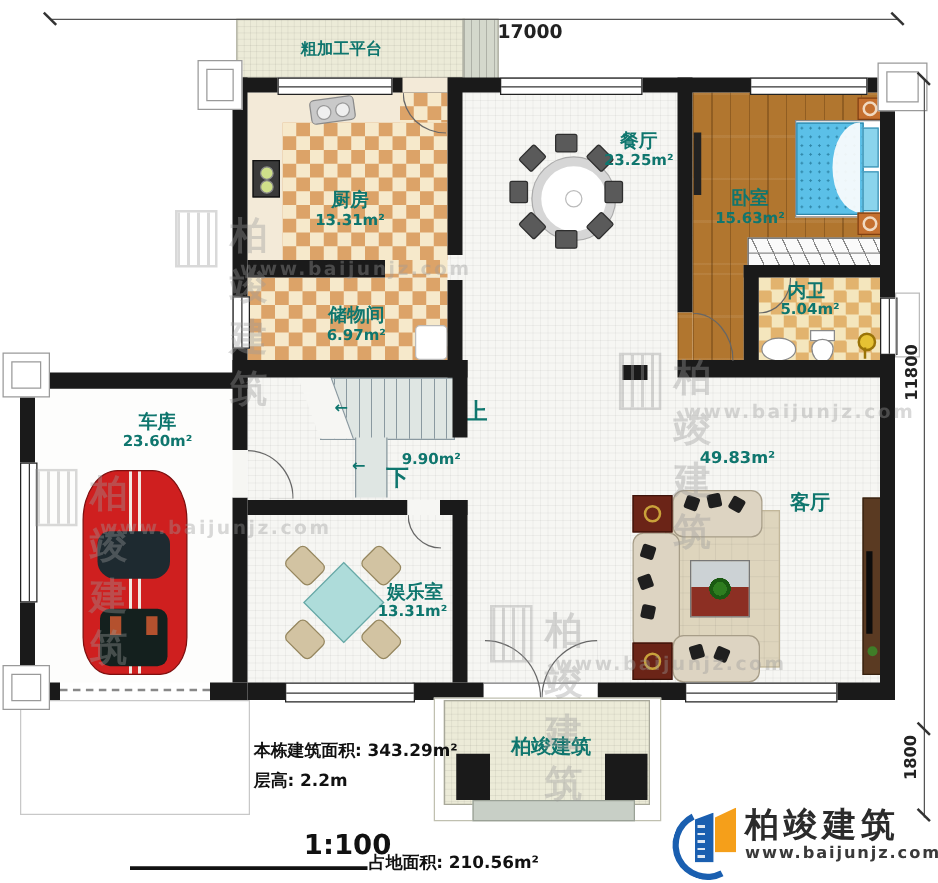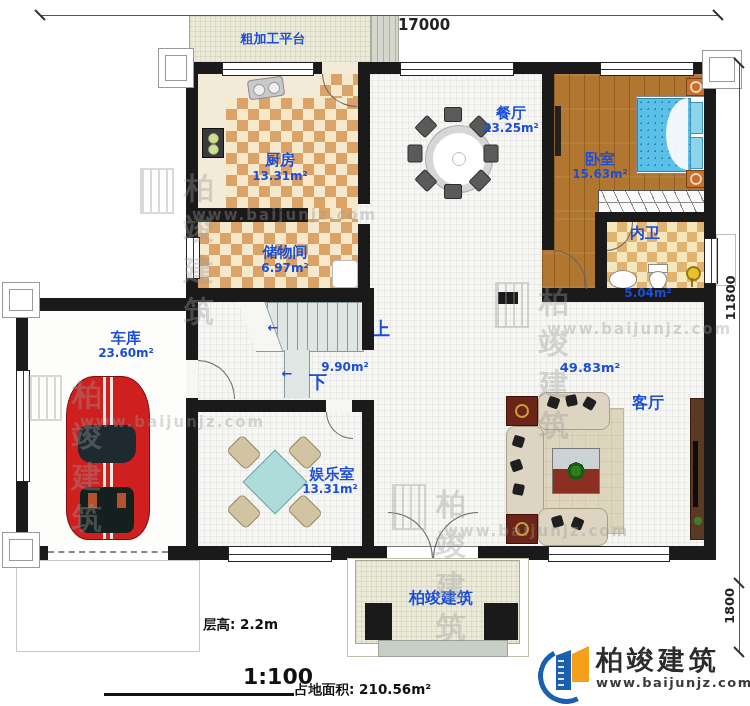--- a/index.html
+++ b/index.html
@@ -1,20 +1,20 @@
 <!DOCTYPE html>
 <html><head>
 <meta charset="utf-8">
 <style>
   html,body{margin:0;padding:0;background:#fff;}
   #plan{position:relative;width:750px;height:706px;background:#fff;overflow:hidden;
         font-family:"DejaVu Sans",sans-serif;}
   .abs{position:absolute;}
   .wall{position:absolute;background:#1a1a1a;}
-  .lbl{position:absolute;font-weight:bold;color:#1d4ed8;white-space:nowrap;
+  .lbl{position:absolute;font-weight:bold;color:#0f766e;white-space:nowrap;
        transform:translate(-50%,-50%);text-align:center;}
   .rname{font-size:15px;}
   .rarea{font-size:12px;}
   .gridfloor{background-color:#f6f6f3;
     background-image:linear-gradient(rgba(0,0,0,.045) 1px,transparent 1px),
                      linear-gradient(90deg,rgba(0,0,0,.045) 1px,transparent 1px);
     background-size:6px 6px;}
   .outgrid{background-color:#ecebd8;
     background-image:linear-gradient(rgba(0,0,0,.06) 1px,transparent 1px),
                      linear-gradient(90deg,rgba(0,0,0,.06) 1px,transparent 1px);
@@ -241,21 +241,21 @@
     </div>
   <div class="abs" style="left:716px;top:234px;width:18px;height:50px;border:1px solid #bbb;"></div>
 
   <div class="lbl rname" style="left:280px;top:160px;">厨房</div>
   <div class="lbl rarea" style="left:280px;top:176px;">13.31m²</div>
   <div class="lbl rname" style="left:511px;top:113px;">餐厅</div>
   <div class="lbl rarea" style="left:511px;top:128px;">23.25m²</div>
   <div class="lbl rname" style="left:600px;top:159px;">卧室</div>
   <div class="lbl rarea" style="left:600px;top:174px;">15.63m²</div>
   <div class="lbl rname" style="left:645px;top:233px;">内卫</div>
-  <div class="lbl rarea" style="left:648px;top:247px;margin-top:46px;">5.04m²</div>
+  <div class="lbl rarea" style="left:648px;top:247px;">5.04m²</div>
   <div class="lbl rname" style="left:285px;top:252px;">储物间</div>
   <div class="lbl rarea" style="left:285px;top:268px;">6.97m²</div>
   <div class="lbl rname" style="left:126px;top:338px;">车库</div>
   <div class="lbl rarea" style="left:126px;top:353px;">23.60m²</div>
   <div class="lbl rname" style="left:332px;top:474px;">娱乐室</div>
   <div class="lbl rarea" style="left:330px;top:489px;">13.31m²</div>
   <div class="lbl rname" style="left:648px;top:403px;font-size:16px;">客厅</div>
   <div class="lbl rarea" style="left:590px;top:367px;font-size:13px;">49.83m²</div>
 
   <div class="abs" style="left:40px;top:15px;width:678px;height:0;border-top:1px solid #555;"></div>
@@ -283,20 +283,21 @@
     <div class="wmglyph"></div>
     <div class="wmtext">柏竣建筑</div>
     <div class="wmurl">www.baijunjz.com</div>
   </div>
   <div class="wm" style="left:392px;top:484px;">
     <div class="wmglyph"></div>
     <div class="wmtext">柏竣建筑</div>
     <div class="wmurl">www.baijunjz.com</div>
   </div>
 
+  <div class="abs" style="left:203px;top:592px;font-size:13.5px;font-weight:bold;color:#111;">本栋建筑面积: 343.29m²</div>
   <div class="abs" style="left:203px;top:616px;font-size:13.5px;font-weight:bold;color:#111;">层高: 2.2m</div>
   <div class="abs" style="left:243px;top:664px;font-size:22px;font-weight:bold;color:#111;">1:100</div>
   <div class="abs" style="left:104px;top:693px;width:190px;height:3px;background:#111;"></div>
   <div class="abs" style="left:295px;top:681px;font-size:13.5px;font-weight:bold;color:#111;">占地面积: 210.56m²</div>
 
   <div class="abs" style="left:538px;top:638px;width:205px;height:60px;">
     <div class="abs" style="left:0px;top:10px;width:46px;height:46px;border:5px solid transparent;border-left-color:#1a5fb0;border-bottom-color:#1a5fb0;border-radius:50%;transform:rotate(18deg);"></div>
     <div class="abs" style="left:18px;top:12px;width:15px;height:40px;background:#1a5fb0;clip-path:polygon(0 14%,100% 0,100% 100%,0 100%);background-image:repeating-linear-gradient(0deg,transparent 0 4px,rgba(255,255,255,.85) 4px 6px);background-size:40% 100%;background-repeat:no-repeat;background-position:2px 6px;"></div>
     <div class="abs" style="left:34px;top:8px;width:17px;height:36px;background:#f59f1a;clip-path:polygon(0 22%,100% 0,100% 100%,0 100%);"></div>
     <div class="abs" style="left:58px;top:4px;font-size:27px;font-weight:bold;color:#2b2b2b;letter-spacing:4px;white-space:nowrap;">柏竣建筑</div>

